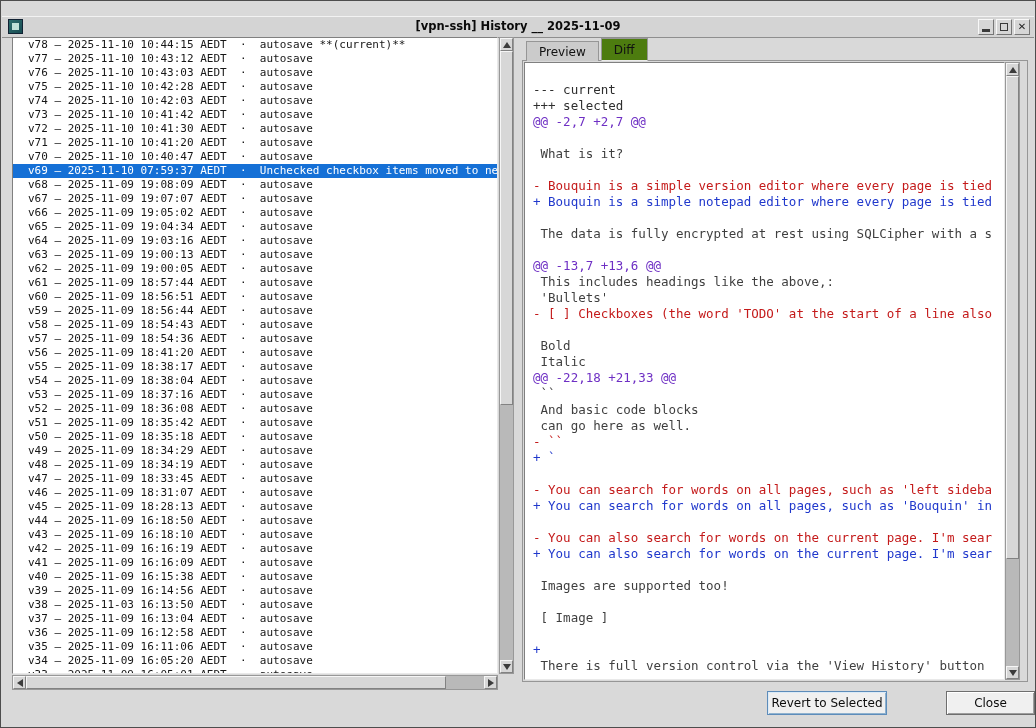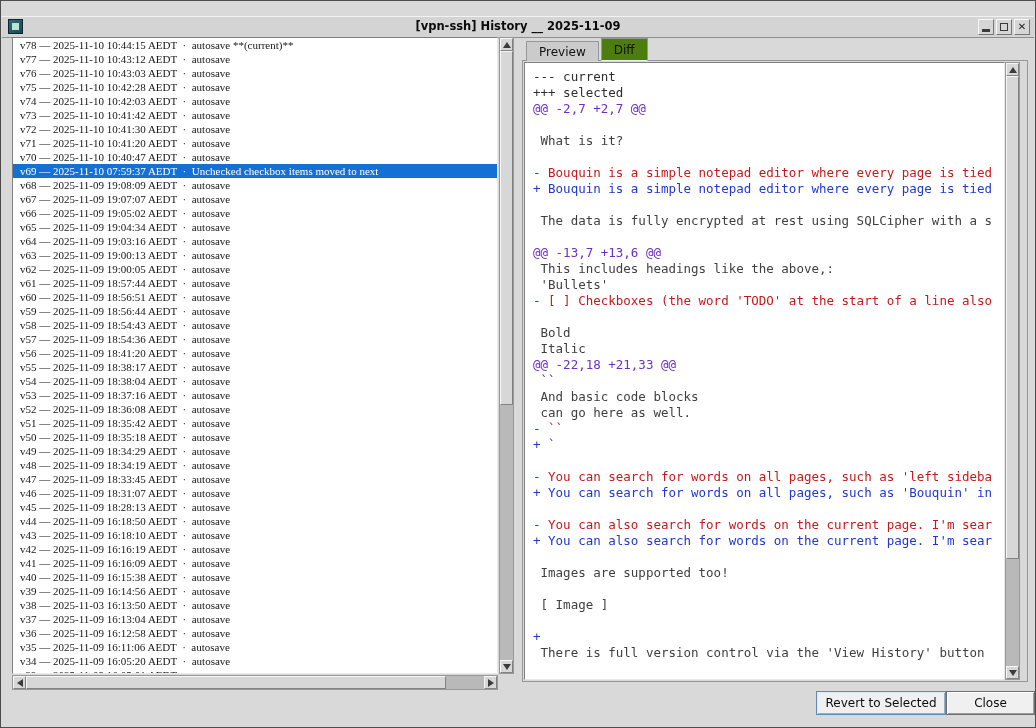--- a/index.html
+++ b/index.html
@@ -24,21 +24,21 @@
   .glyph-min{width:8px;height:3px;background:#3a3a3a;margin-top:7px;}
   .glyph-max{width:8px;height:8px;border:1.5px solid #3a3a3a;box-sizing:border-box;}
   .glyph-close{font-size:10px;line-height:10px;color:#222;font-weight:bold;}
   
   .sunken{background:#ffffff;border:1px solid;border-color:#808080 #e9e9e9 #e9e9e9 #808080;
     box-sizing:border-box;}
   
   .listbox{position:absolute;left:11px;top:36px;width:486px;height:637px;
     overflow:hidden;font-family:"DejaVu Sans Mono","Liberation Mono",monospace;
     font-size:11px;color:#161616;}
-  .lrow{height:14px;line-height:14px;white-space:pre;padding-left:7px;font-family:Liberation Serif, serif;}
+  .lrow{height:14px;line-height:14px;white-space:pre;padding-left:15px;}
   .lrow.sel{background:var(--c-selection-bg,#1570d6);color:var(--c-selection-fg,#fff);}
   
   .vscroll{position:absolute;width:15px;display:flex;flex-direction:column;
     background:#b9b9b9;border:1px solid #989898;box-sizing:border-box;}
   .hscroll{position:absolute;height:15px;display:flex;flex-direction:row;
     background:#b9b9b9;border:1px solid #989898;box-sizing:border-box;}
   .sarrow{flex:0 0 13px;background:#d7d7d7;border:1px solid;
     border-color:#f6f6f6 #828282 #828282 #f6f6f6;box-sizing:border-box;
     display:flex;align-items:center;justify-content:center;}
   .strack{flex:1;position:relative;}
@@ -55,33 +55,33 @@
   .tabs{position:absolute;left:525px;top:37px;display:flex;align-items:flex-end;z-index:3;}
   .tab{height:20px;padding:4px 12px;display:flex;align-items:center;font-size:12px;
     color:#111;background:#cbcbcb;border:1px solid #969696;border-bottom:none;
     margin-right:2px;box-sizing:border-box;}
   .tab.active{height:23px;background:#4d7c0f;border-bottom:1px solid #ebebeb;}
   .pane{position:absolute;left:521px;top:59px;width:506px;height:622px;
     background:#d9d9d9;border:1px solid #969696;box-sizing:border-box;}
   
   .diff-area{position:absolute;left:523px;top:61px;width:481px;height:618px;
     overflow:hidden;font-family:"DejaVu Sans Mono","Liberation Mono",monospace;
-    font-size:12.5px;padding:6px 0 0 8px;box-sizing:border-box;}
+    font-size:12.5px;padding:19px 0 0 8px;box-sizing:border-box;}
   .dline{height:16px;line-height:16px;white-space:pre;color:var(--c-diff-ctx,#3f3f3f);}
   .dline.hdr{color:var(--c-diff-hdr,#2e2e2e);}
   .dline.hunk{color:var(--c-diff-hunk,#6e2fc4);}
   .dline.del{color:var(--c-diff-del,#c41a1a);}
   .dline.add{color:var(--c-diff-add,#2038cc);}
   .dline.ctx{color:var(--c-diff-ctx,#3f3f3f);}
   
   .btn{position:absolute;top:690px;height:24px;background:#f0f0f0;
     border:1px solid #6e6e6e;box-shadow:inset 1px 1px 0 #ffffff,inset -1px -1px 0 #9d9d9d;
     box-sizing:border-box;display:flex;align-items:center;justify-content:center;
     font-size:12px;color:#0c0c0c;cursor:default;}
-  .btn-revert{left:815px;width:130px;border-color:#5d8cba;
+  .btn-revert{left:766px;width:120px;border-color:#5d8cba;
     box-shadow:inset 1px 1px 0 #dcebf7,inset -1px -1px 0 #8fb2cf;}
   .btn-close{left:945px;width:89px;}
 </style>
 </head>
 <body>
 
 <div class="window">
 
   <div class="titlebar">
     <div class="win-icon"></div>
@@ -178,21 +178,21 @@
   </div>
   <div class="pane"></div>
 
   <div class="diff-area sunken">
       <div class="dline hdr">--- current</div>
       <div class="dline hdr">+++ selected</div>
       <div class="dline hunk">@@ -2,7 +2,7 @@</div>
       <div class="dline ctx">&nbsp;</div>
       <div class="dline ctx"> What is it?</div>
       <div class="dline ctx">&nbsp;</div>
-      <div class="dline del">- Bouquin is a simple notepad editor where every page is tied</div>
+      <div class="dline del">- Bouquin is a simple version editor where every page is tied</div>
       <div class="dline add">+ Bouquin is a simple notepad editor where every page is tied</div>
       <div class="dline ctx">&nbsp;</div>
       <div class="dline ctx"> The data is fully encrypted at rest using SQLCipher with a s</div>
       <div class="dline ctx">&nbsp;</div>
       <div class="dline hunk">@@ -13,7 +13,6 @@</div>
       <div class="dline ctx"> This includes headings like the above,:</div>
       <div class="dline ctx"> 'Bullets'</div>
       <div class="dline del">- [ ] Checkboxes (the word 'TODO' at the start of a line also</div>
       <div class="dline ctx">&nbsp;</div>
       <div class="dline ctx"> Bold</div>

